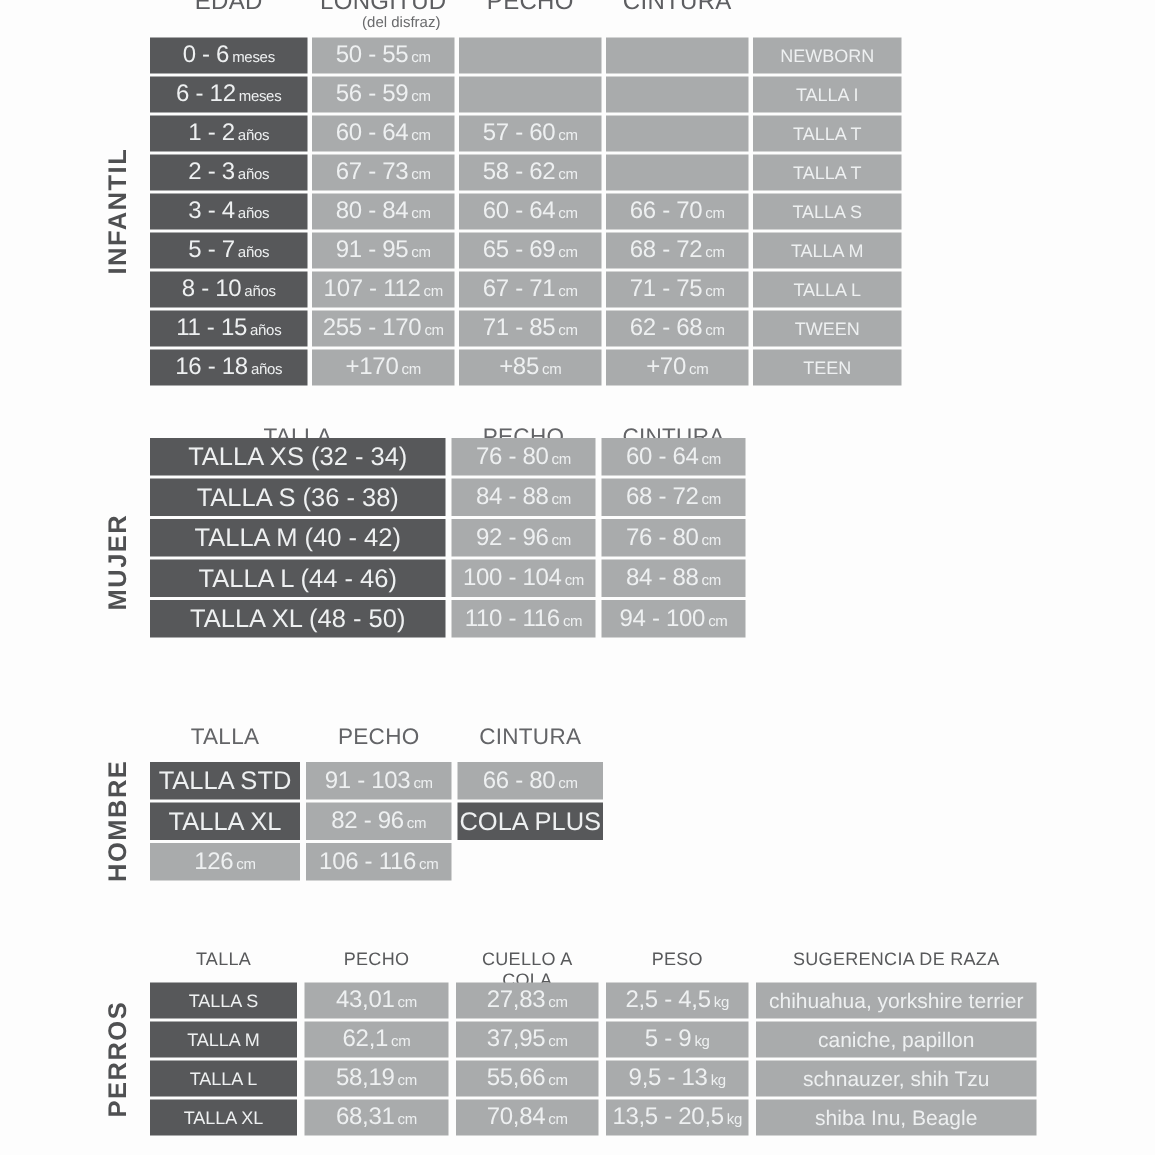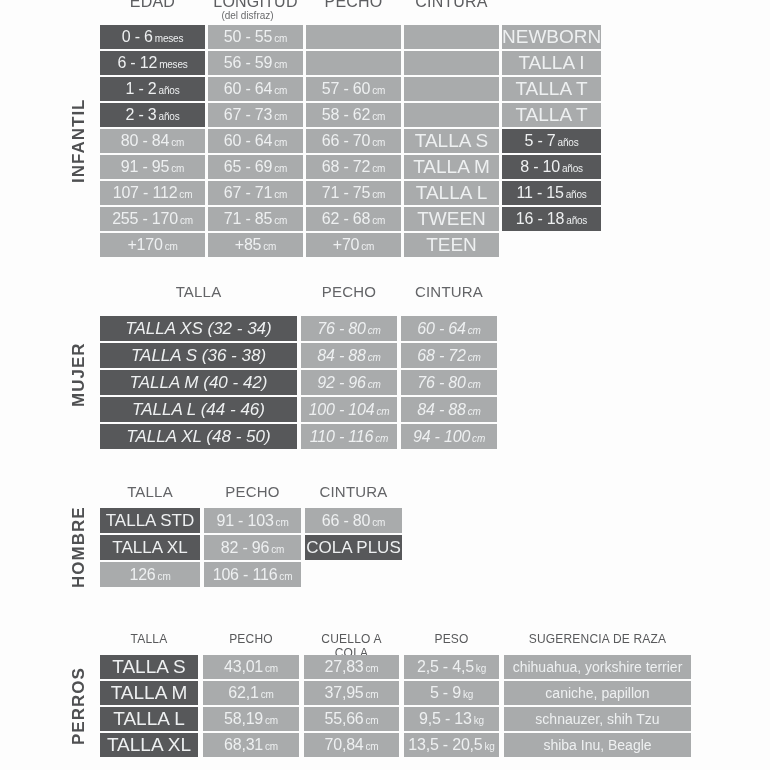--- a/index.html
+++ b/index.html
@@ -6,31 +6,31 @@
   html, body { margin: 0; padding: 0; }
   body {
     width: 770px; height: 770px;
     position: relative;
     background: #fdfdfd;
     font-family: "Liberation Sans", "DejaVu Sans", sans-serif;
     overflow: hidden;
   }
   .g { position: absolute; display: grid; }
   #g-infantil { left: 100px; top: 25px;  grid-template-columns: 105px 95px 95px 95px 99px; gap: 2px 3px; grid-auto-rows: 24px; }
-  #g-mujer    { left: 100px; top: 316px; grid-template-columns: 197px 96px 96px;           gap: 2px 4px; grid-auto-rows: 25px; font-style: italic; }
+  #g-mujer    { left: 100px; top: 292px; grid-template-columns: 197px 96px 96px;           gap: 2px 4px; grid-auto-rows: 25px; }
   #g-hombre   { left: 100px; top: 508px; grid-template-columns: 100px 97px 97px;           gap: 2px 4px; grid-auto-rows: 25px; }
   #g-perros   { left: 100px; top: 655px; grid-template-columns: 98px 96px 95px 95px 187px; gap: 2px 5px; grid-auto-rows: 24px; }
   .c { text-align: center; white-space: nowrap; color: #eef0f1; overflow: hidden; letter-spacing: -0.2px; }
   #g-infantil .c, #g-perros .c { line-height: 24px; }
   #g-mujer .c, #g-hombre .c { line-height: 25px; }
   .d { background: #57585a; }
   .l { background: #a9abac; }
   .v { font-size: 16px; }
   .u { font-size: 10px; margin-left: 2px; }
-  .t { font-size: 19px; letter-spacing: 0; }
+  .t { font-size: 12px; letter-spacing: 0; }
   .t2 { font-size: 17px; letter-spacing: 0; }
   .raza { font-size: 14px; letter-spacing: 0; }
   .colhead { position: absolute; text-align: center; color: #636467; font-size: 15px; letter-spacing: 0.2px; }
   .colhead.top { font-size: 16px; color: #5d5e61; }
   .colhead.small { font-size: 12px; color: #58595b; }
   .sub { position: absolute; text-align: center; color: #6a6b6d; font-size: 10px; }
   .vlabel {
     position: absolute;
     writing-mode: vertical-rl;
     transform: rotate(180deg);
@@ -38,21 +38,21 @@
     font-weight: 700; color: #4f5052; font-size: 17px; letter-spacing: 1px;
   }
 </style>
 </head>
 <body>
 
 <div class="vlabel" style="left:66px; top:25px; width:26px; height:232px;">INFANTIL</div>
 
 <div class="colhead top" style="left:100px; top:-7px; width:105px;">EDAD</div>
 <div class="colhead top" style="left:208px; top:-7px; width:95px;">LONGITUD</div>
-<div class="sub" style="left:200px; top:10px; width:95px;">(del disfraz)</div>
+<div class="sub" style="left:220px; top:10px; width:95px;">(del disfraz)</div>
 <div class="colhead top" style="left:306px; top:-7px; width:95px;">PECHO</div>
 <div class="colhead top" style="left:404px; top:-7px; width:95px;">CINTURA</div>
 
 <div class="g" id="g-infantil">
   <div class="c d"><span class="v">0 - 6</span><span class="u">meses</span></div>
   <div class="c l"><span class="v">50 - 55</span><span class="u">cm</span></div>
   <div class="c l"><span class="v"></span><span class="u"></span></div>
   <div class="c l"><span class="v"></span><span class="u"></span></div>
   <div class="c l"><span class="t">NEWBORN</span></div>
 
@@ -67,20 +67,21 @@
   <div class="c l"><span class="v">57 - 60</span><span class="u">cm</span></div>
   <div class="c l"><span class="v"></span><span class="u"></span></div>
   <div class="c l"><span class="t">TALLA T</span></div>
 
   <div class="c d"><span class="v">2 - 3</span><span class="u">años</span></div>
   <div class="c l"><span class="v">67 - 73</span><span class="u">cm</span></div>
   <div class="c l"><span class="v">58 - 62</span><span class="u">cm</span></div>
   <div class="c l"><span class="v"></span><span class="u"></span></div>
   <div class="c l"><span class="t">TALLA T</span></div>
 
+  <div class="c d"><span class="v">3 - 4</span><span class="u">años</span></div>
   <div class="c l"><span class="v">80 - 84</span><span class="u">cm</span></div>
   <div class="c l"><span class="v">60 - 64</span><span class="u">cm</span></div>
   <div class="c l"><span class="v">66 - 70</span><span class="u">cm</span></div>
   <div class="c l"><span class="t">TALLA S</span></div>
 
   <div class="c d"><span class="v">5 - 7</span><span class="u">años</span></div>
   <div class="c l"><span class="v">91 - 95</span><span class="u">cm</span></div>
   <div class="c l"><span class="v">65 - 69</span><span class="u">cm</span></div>
   <div class="c l"><span class="v">68 - 72</span><span class="u">cm</span></div>
   <div class="c l"><span class="t">TALLA M</span></div>

